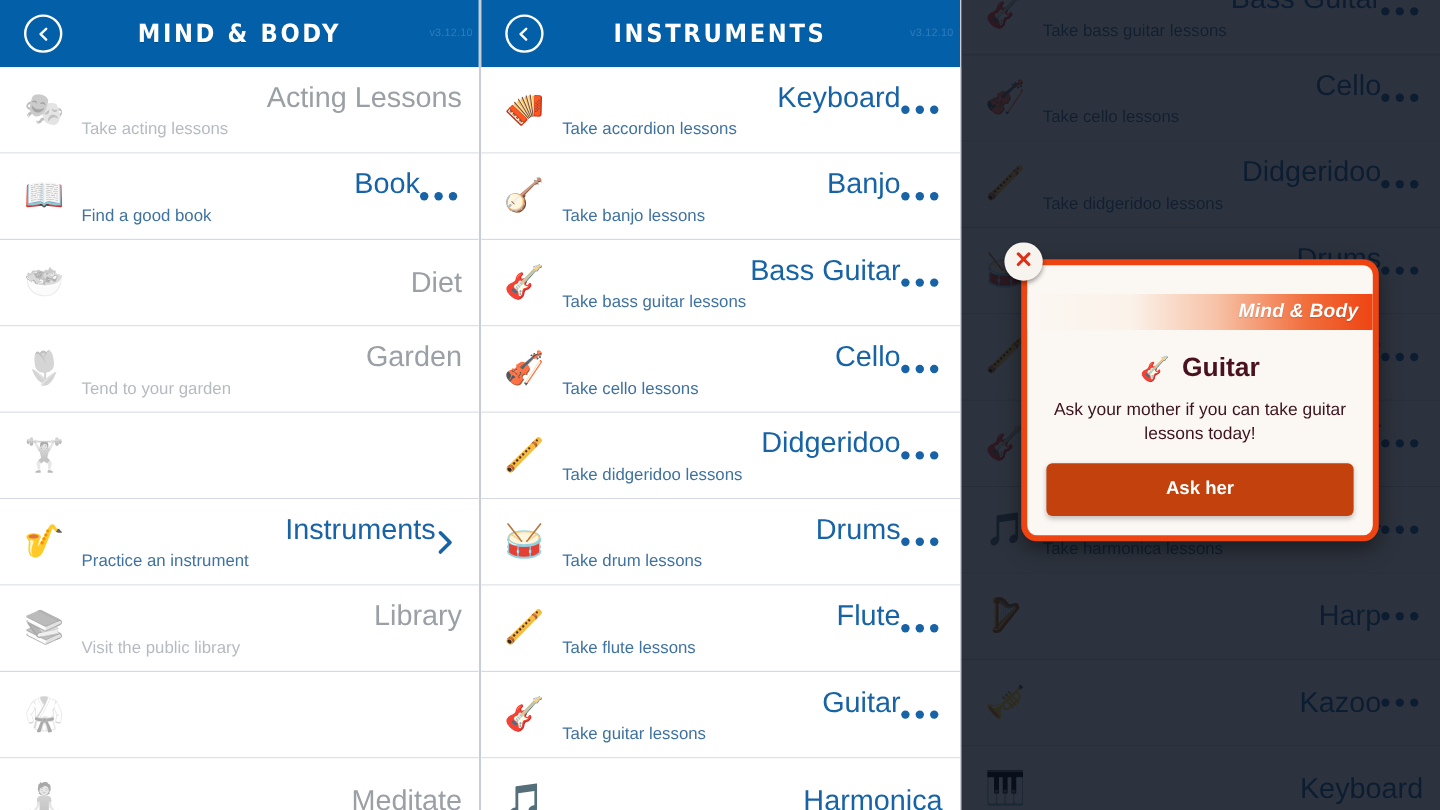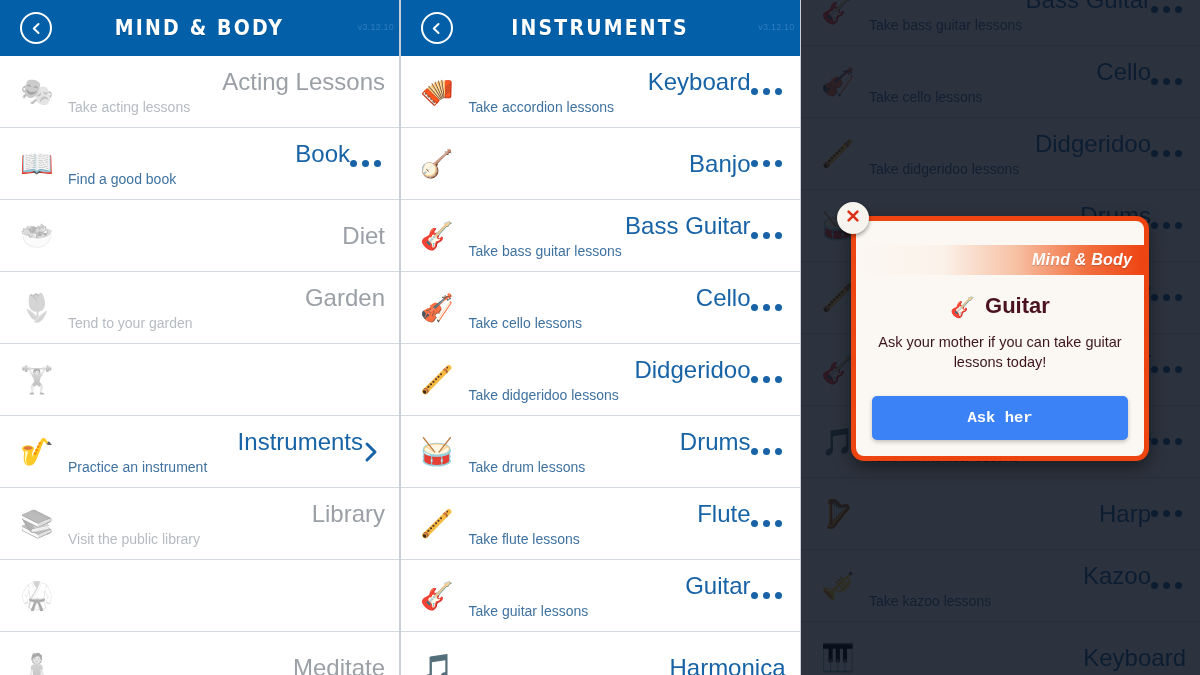--- a/index.html
+++ b/index.html
@@ -181,34 +181,34 @@
   .modal-heading .gico {
     font-size: 20px;
     font-family: "DejaVu Sans", sans-serif;
     transform: translateY(1px);
   }
   .modal-msg {
     font-size: 14.5px;
     color: #3c1420;
     line-height: 1.35;
     padding: 0 6px;
-    margin-bottom: 24px;
+    margin-bottom: 14px;
     text-align: center;
   }
   .modal-btn {
     display: block;
     width: 100%;
-    background: #3b82f6;
+    background: #c2410c;
     color: #ffffff;
     border: none;
     border-radius: 5px;
     padding: 13px 0;
     font-size: 15.5px;
     font-weight: bold;
-    font-family: Liberation Mono, monospace;
+    font-family: Liberation Sans, sans-serif;
     cursor: pointer;
     box-shadow: 0 2px 4px rgba(0,0,0,.22);
   }
   .modal-close {
     position: absolute;
     left: 36px; top: 202px;
     width: 32px; height: 32px;
     border-radius: 50%;
     background: #f7f3ee;
     display: flex; align-items: center; justify-content: center;
@@ -324,20 +324,21 @@
           <div class="dots">
             <i></i>
             <i></i>
             <i></i>
           </div>
         </div>
         <div class="row">
           <div class="ico">🪕</div>
           <div class="txt">
             <div class="title">Banjo</div>
+            <div class="sub">Take banjo lessons</div>
           </div>
           <div class="dots">
             <i></i>
             <i></i>
             <i></i>
           </div>
         </div>
         <div class="row">
           <div class="ico">🎸</div>
           <div class="txt">
@@ -525,21 +526,20 @@
             <div class="dots">
               <i></i>
               <i></i>
               <i></i>
             </div>
           </div>
           <div class="row">
             <div class="ico">🎺</div>
             <div class="txt">
               <div class="title">Kazoo</div>
-              <div class="sub">Take kazoo lessons</div>
             </div>
             <div class="dots">
               <i></i>
               <i></i>
               <i></i>
             </div>
           </div>
           <div class="row">
             <div class="ico">🎹</div>
             <div class="txt">

